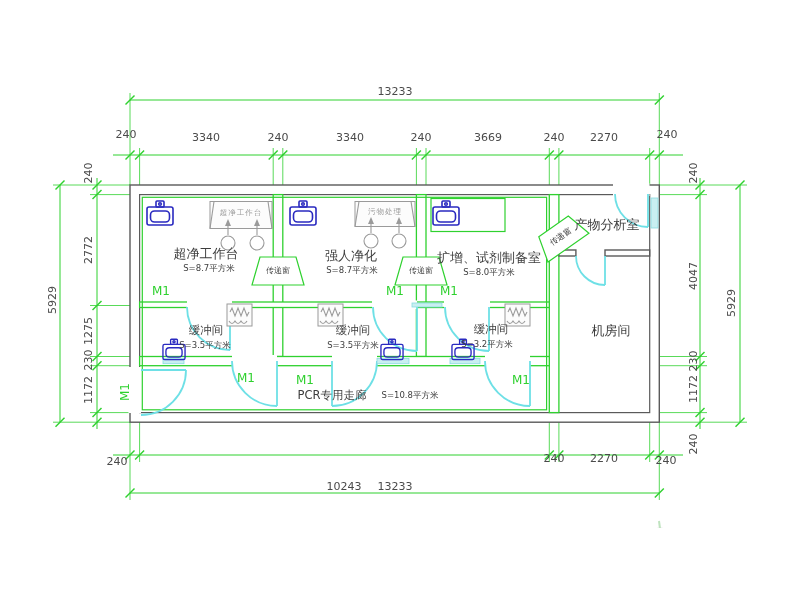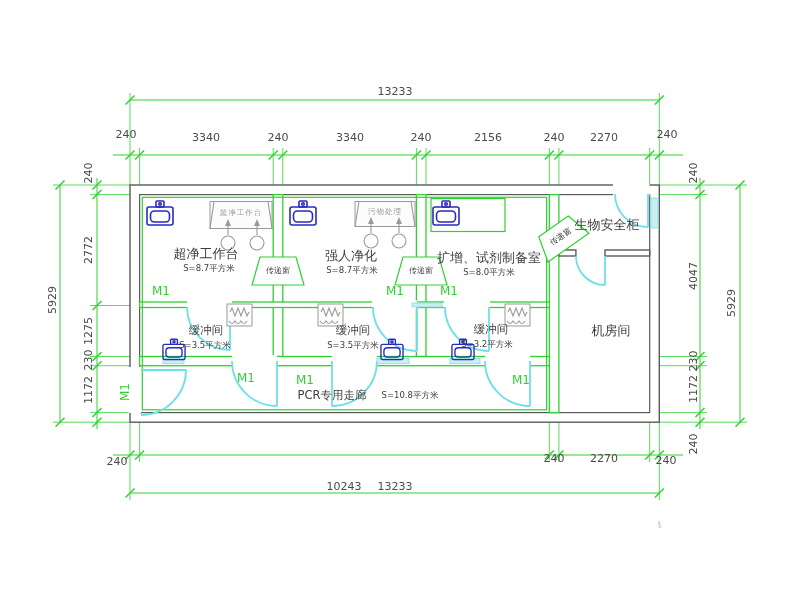--- a/index.html
+++ b/index.html
@@ -273,21 +273,21 @@
     <circle cx="663" cy="537" r="1" fill="#d8d8d8" stroke="none"></circle>
   </g>
 </svg>
 
 <div class="lbl dim" style="left:395px;top:91px">13233</div>
 <div class="lbl dim" style="left:126px;top:134px">240</div>
 <div class="lbl dim" style="left:206px;top:137px">3340</div>
 <div class="lbl dim" style="left:278px;top:137px">240</div>
 <div class="lbl dim" style="left:350px;top:137px">3340</div>
 <div class="lbl dim" style="left:421px;top:137px">240</div>
-<div class="lbl dim" style="left:488px;top:137px">2156</div>
+<div class="lbl dim" style="left:488px;top:137px">3669</div>
 <div class="lbl dim" style="left:554px;top:137px">240</div>
 <div class="lbl dim" style="left:604px;top:137px">2270</div>
 <div class="lbl dim" style="left:667px;top:134px">240</div>
 
 <div class="lbl dim" style="left:395px;top:486px">13233</div>
 <div class="lbl dim" style="left:117px;top:461px">240</div>
 <div class="lbl dim" style="left:344px;top:486px">10243</div>
 <div class="lbl dim" style="left:554px;top:458px">240</div>
 <div class="lbl dim" style="left:604px;top:458px">2270</div>
 <div class="lbl dim" style="left:666px;top:460px">240</div>
@@ -317,21 +317,21 @@
 
 <div class="lbl name2" style="left:206px;top:331px">缓冲间</div>
 <div class="lbl area" style="left:205px;top:345px">S=3.5平方米</div>
 <div class="lbl name2" style="left:353px;top:331px">缓冲间</div>
 <div class="lbl area" style="left:353px;top:345px">S=3.5平方米</div>
 <div class="lbl name2" style="left:491px;top:330px">缓冲间</div>
 <div class="lbl area" style="left:487px;top:344px">S=3.2平方米</div>
 
 <div class="lbl name2" style="left:332px;top:396px">PCR专用走廊</div>
 <div class="lbl area" style="left:410px;top:395px">S=10.8平方米</div>
-<div class="lbl name" style="left:607px;top:224px">生物安全柜</div>
+<div class="lbl name" style="left:607px;top:224px">产物分析室</div>
 <div class="lbl name" style="left:611px;top:330px">机房间</div>
 
 <div class="lbl m1" style="left:161px;top:291px">M1</div>
 <div class="lbl m1" style="left:395px;top:291px">M1</div>
 <div class="lbl m1" style="left:449px;top:291px">M1</div>
 <div class="lbl m1" style="left:246px;top:378px">M1</div>
 <div class="lbl m1" style="left:305px;top:380px">M1</div>
 <div class="lbl m1" style="left:521px;top:380px">M1</div>
 <div class="lbl m1 rot" style="left:125px;top:392px">M1</div>
 

